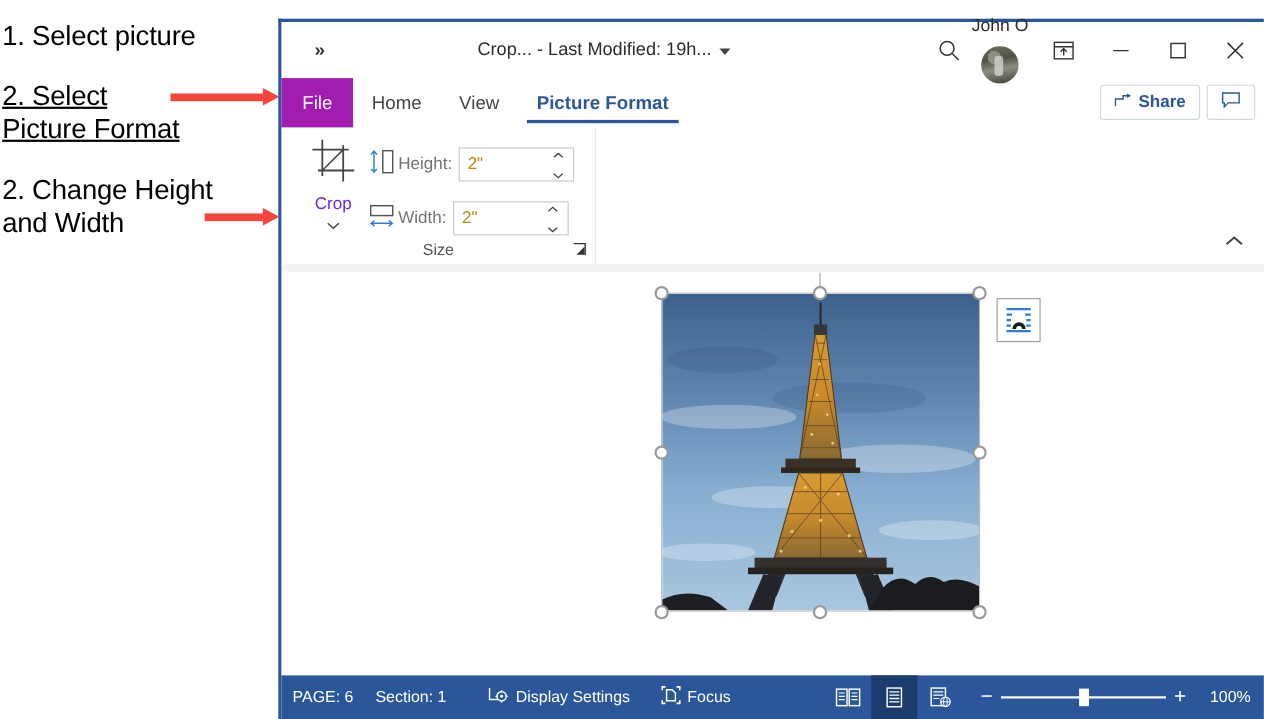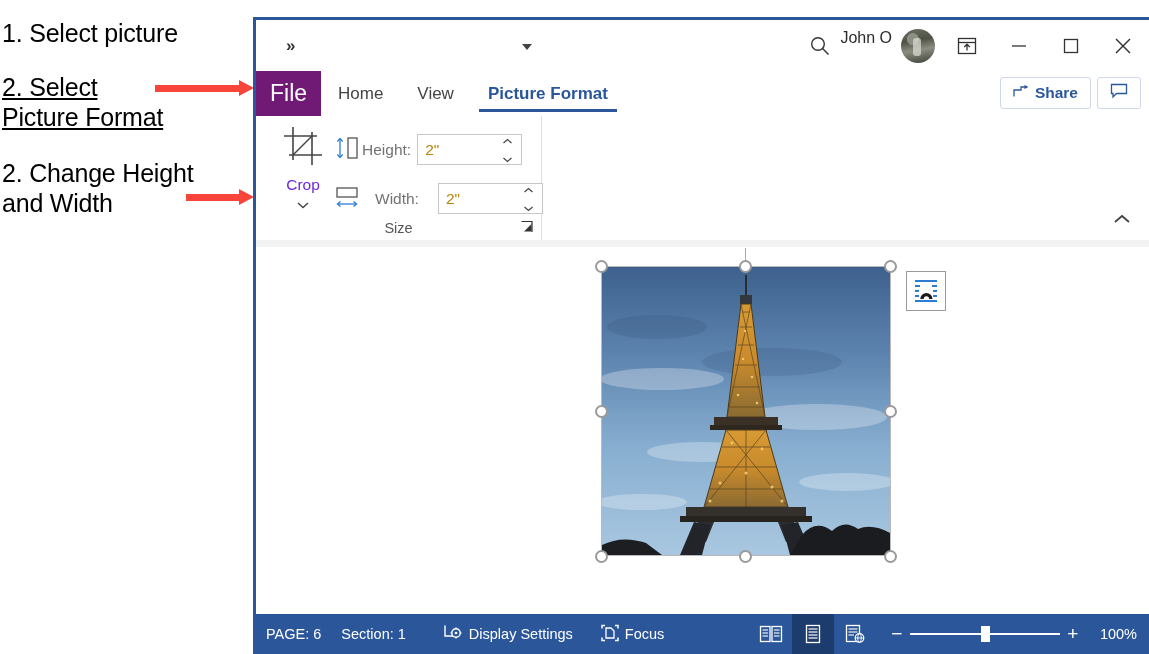--- a/index.html
+++ b/index.html
@@ -65,21 +65,21 @@
     margin-left:-40px;
   }
   #doc-title{font-size:16.5px;color:#2b2b2b;}
   #title-caret{
     width:0;height:0;border-left:5px solid transparent;border-right:5px solid transparent;
     border-top:6px solid #444;margin-top:3px;
   }
   .tb-icon{display:flex;align-items:center;justify-content:center;}
   #search-icon{width:40px;height:40px;}
   #account{
-    display:flex;gap:9px;margin-right:6px;
+    display:flex;align-items:center;gap:9px;margin-right:6px;flex-direction:column;
   }
   #account-name{font-size:16px;color:#2b2b2b;}
   #avatar{
     width:34px;height:34px;border-radius:50%;
     background:
       radial-gradient(circle at 35% 30%, #8d8f84 0 18%, transparent 19%),
       linear-gradient(170deg,#6d7163 0%,#4f5346 35%,#8b8d7f 60%,#3c4035 100%);
     background-color:#6b6e60;
     position:relative;overflow:hidden;
   }
@@ -89,21 +89,21 @@
   }
   #ribbon-display,#min-btn,#max-btn,#close-btn{
     width:52px;height:40px;display:flex;align-items:center;justify-content:center;
   }
   
   #tabs-row{
     position:relative;height:45px;display:flex;align-items:stretch;
     border-bottom:none;
   }
   #file-tab{
-    background:#701a75;color:#ffffff;font-size:23px;
+    background:#a21caf;color:#ffffff;font-size:17px;
     display:flex;align-items:center;justify-content:center;
     width:65px;
   }
   .tab{
     font-size:17px;color:#444;padding:0 17px;
     display:flex;align-items:center;justify-content:center;
     position:relative;
   }
   .tab.active{color:#2b579a;font-weight:bold;}
   .tab.active:after{
@@ -132,21 +132,21 @@
     border-right:1px solid #e0e0e0;
   }
   #crop-button{
     position:absolute;left:16px;top:8px;width:62px;
     display:flex;flex-direction:column;align-items:center;
   }
   #crop-label{font-size:15.5px;color:#6d28d9;margin-top:4px;}
   #crop-caret{margin-top:1px;}
   .dim-row{position:absolute;display:flex;align-items:center;}
   #height-row{left:78px;top:18px;}
-  #width-row{left:78px;top:67px;gap:13px;}
+  #width-row{left:78px;top:67px;}
   .dim-label{font-size:15.5px;color:#737373;margin-left:2px;}
   .spin-box{
     position:relative;width:105px;height:31px;border:1px solid #c6c6c6;
     background:#fff;margin-left:6px;box-sizing:border-box;
     display:flex;align-items:center;
   }
   .spin-value{font-size:15.5px;color:#b8860b;margin-left:7px;}
   .spin-arrows{
     position:absolute;right:8px;top:3px;display:flex;flex-direction:column;
     justify-content:space-between;height:25px;
@@ -242,20 +242,21 @@
     <div class="head"></div>
   </div>
 </div>
 
 <div id="word-window">
 
   <div id="title-bar">
     <div id="qat-more">»</div>
 
     <div id="doc-title-wrap">
+      <span id="doc-title">Crop...  -  Last Modified: 19h...</span>
       <span id="title-caret"></span>
     </div>
 
     <div class="tb-icon" id="search-icon">
       <svg width="22" height="22" viewBox="0 0 22 22">
         <circle cx="9" cy="9" r="6.3" fill="none" stroke="#333" stroke-width="1.4"></circle>
         <line x1="13.6" y1="13.6" x2="19.5" y2="19.5" stroke="#333" stroke-width="1.4"></line>
       </svg>
     </div>
 

